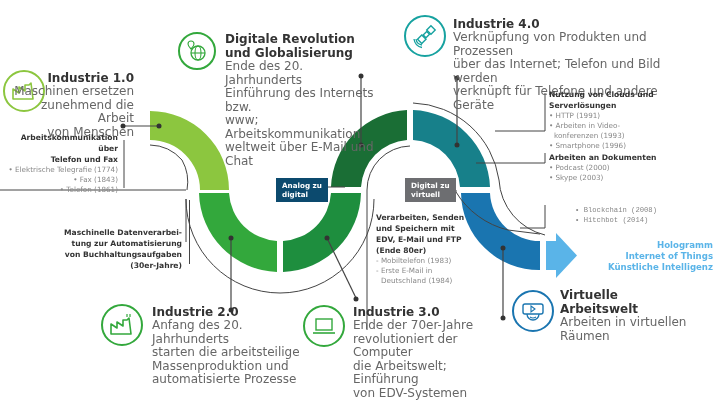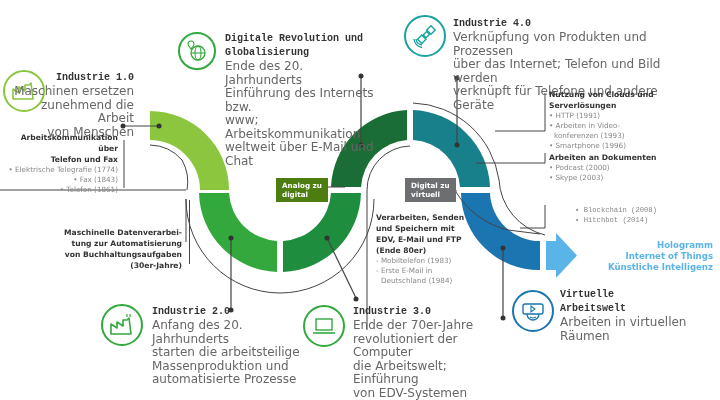--- a/index.html
+++ b/index.html
@@ -1,19 +1,19 @@
 <!DOCTYPE html>
 <html><head>
 <meta charset="utf-8">
 <style>
   html, body { margin:0; padding:0; background:#ffffff; }
   body { width:720px; height:400px; position:relative; overflow:hidden; font-family:"DejaVu Sans", sans-serif; color:#555; }
   #wave { position:absolute; left:0; top:0; width:720px; height:400px; }
   .abs { position:absolute; }
-  .title { font-weight:bold; color:#333; font-size:10px; line-height:14px;font-family:Liberation Mono, monospace; }
+  .title { font-weight:bold; color:#333; font-size:12px; line-height:14px; }
   .body { font-size:12px; line-height:13.5px; color:#666; }
   .small-title { font-weight:bold; color:#333; font-size:7.6px; line-height:11px; }
   .small { font-size:7.2px; line-height:10px; color:#888; }
   .right { text-align:right; }
   .tag { position:absolute; background:#6d6e71; color:#fff; font-weight:bold; font-size:7.2px; line-height:9px; padding:3px 6px; }
   .future { font-weight:bold; color:#5ab4e8; font-size:8.6px; line-height:11px;text-align:right; }
   .icon { position:absolute; border-radius:50%; border:2px solid; box-sizing:border-box; display:flex; align-items:center; justify-content:center; }
 </style>
 </head>
 <body>
@@ -151,21 +151,21 @@
   <div class="small">• Blockchain (2008)</div>
   <div class="small">• Hitchbot (2014)</div>
 </div>
 
 <div class="abs" style="left:583px;top:240px;width:130px;">
   <div class="future">Hologramm</div>
   <div class="future">Internet of Things</div>
   <div class="future">Künstliche Intelligenz</div>
 </div>
 
-<div class="tag" style="left: 276px; top: 178px; background: #4d7c0f;">
+<div class="tag" style="left: 276px; top: 178px; background: #0c4a6e;">
   <div>Analog zu</div>
   <div>digital</div>
 </div>
 <div class="tag" style="left: 405px; top: 178px; background: rgb(109, 110, 113);">
   <div>Digital zu</div>
   <div>virtuell</div>
 </div>
 
 <div class="abs" style="left:376px;top:212px;width:120px;">
   <div class="small-title">Verarbeiten, Senden</div>

